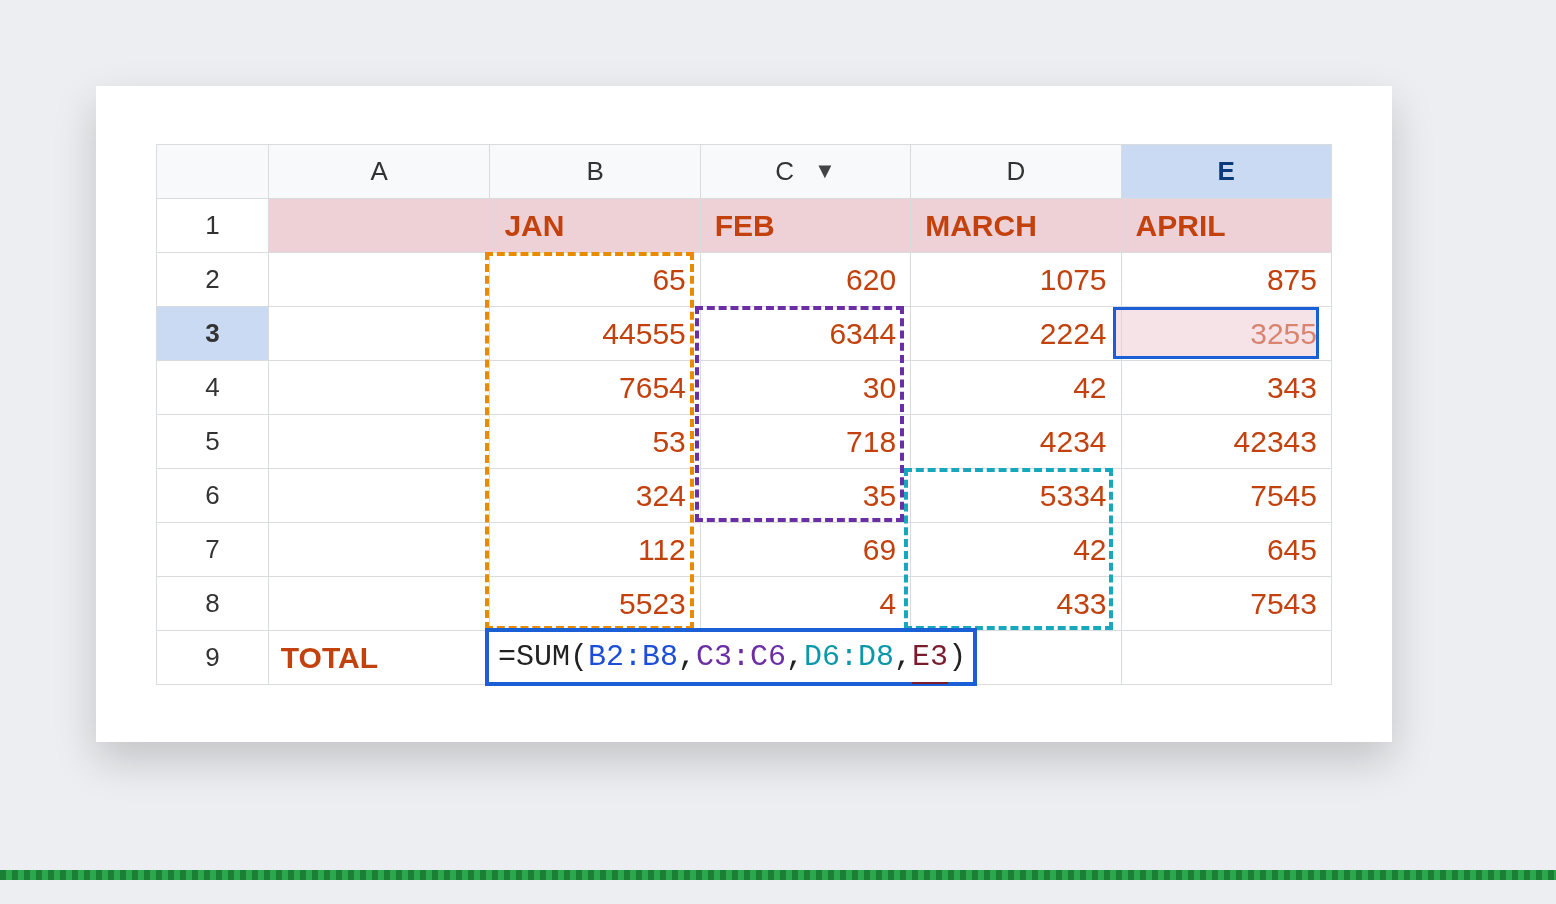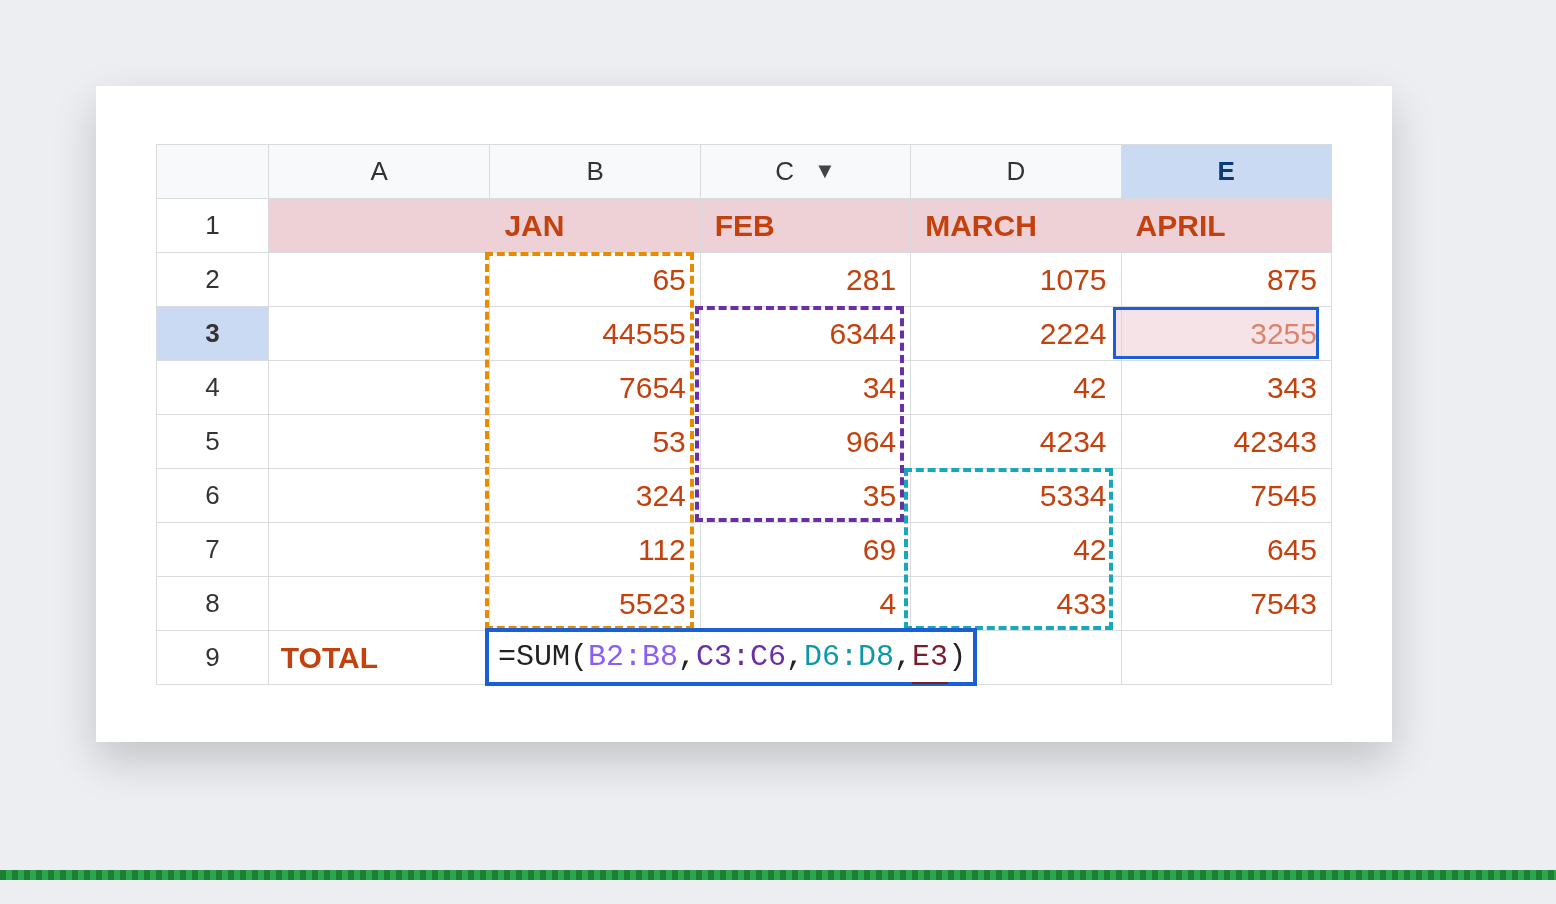--- a/index.html
+++ b/index.html
@@ -90,21 +90,21 @@
   }
 
   .formula-text {
     position: absolute;
     font-family: 'Courier New', monospace;
     font-size: 30px;
     z-index: 60;
     color: #222;
     white-space: nowrap;
   }
-  .formula-text .f-orange { color: #8b5cf6; margin-top: 40px; }
+  .formula-text .f-orange { color: #1d4ed8; margin-top: 40px; }
   .formula-text .f-purple { color: #6b2ea5; }
   .formula-text .f-teal   { color: #0d97aa; }
   .formula-text .f-e3     { color: #7a1c2e; border-bottom: 2px solid #7a1c2e; padding-bottom:8px;}
 
   
   .green-strip {
     position: absolute;
     left: 0; right: 0;
     height: 10px;
     background: repeating-linear-gradient(90deg, #1b7f36 0 6px, #2aa84b 6px 12px);
@@ -138,45 +138,45 @@
         <td class="hdr" style="background:#eed1d6"></td>
         <td class="hdr">JAN</td>
         <td class="hdr">FEB</td>
         <td class="hdr">MARCH</td>
         <td class="hdr">APRIL</td>
       </tr>
       <tr>
         <td class="rownum">2</td>
         <td></td>
         <td class="num">65</td>
-        <td class="num">281</td>
+        <td class="num">620</td>
         <td class="num">1075</td>
         <td class="num">875</td>
       </tr>
       <tr>
         <td class="rownum sel">3</td>
         <td></td>
         <td class="num">44555</td>
         <td class="num">6344</td>
         <td class="num">2224</td>
         <td class="num">3255</td>
       </tr>
       <tr>
         <td class="rownum">4</td>
         <td></td>
         <td class="num">7654</td>
-        <td class="num">34</td>
+        <td class="num">30</td>
         <td class="num">42</td>
         <td class="num">343</td>
       </tr>
       <tr>
         <td class="rownum">5</td>
         <td></td>
         <td class="num">53</td>
-        <td class="num">964</td>
+        <td class="num">718</td>
         <td class="num">4234</td>
         <td class="num">42343</td>
       </tr>
       <tr>
         <td class="rownum">6</td>
         <td></td>
         <td class="num">324</td>
         <td class="num">35</td>
         <td class="num">5334</td>
         <td class="num">7545</td>

